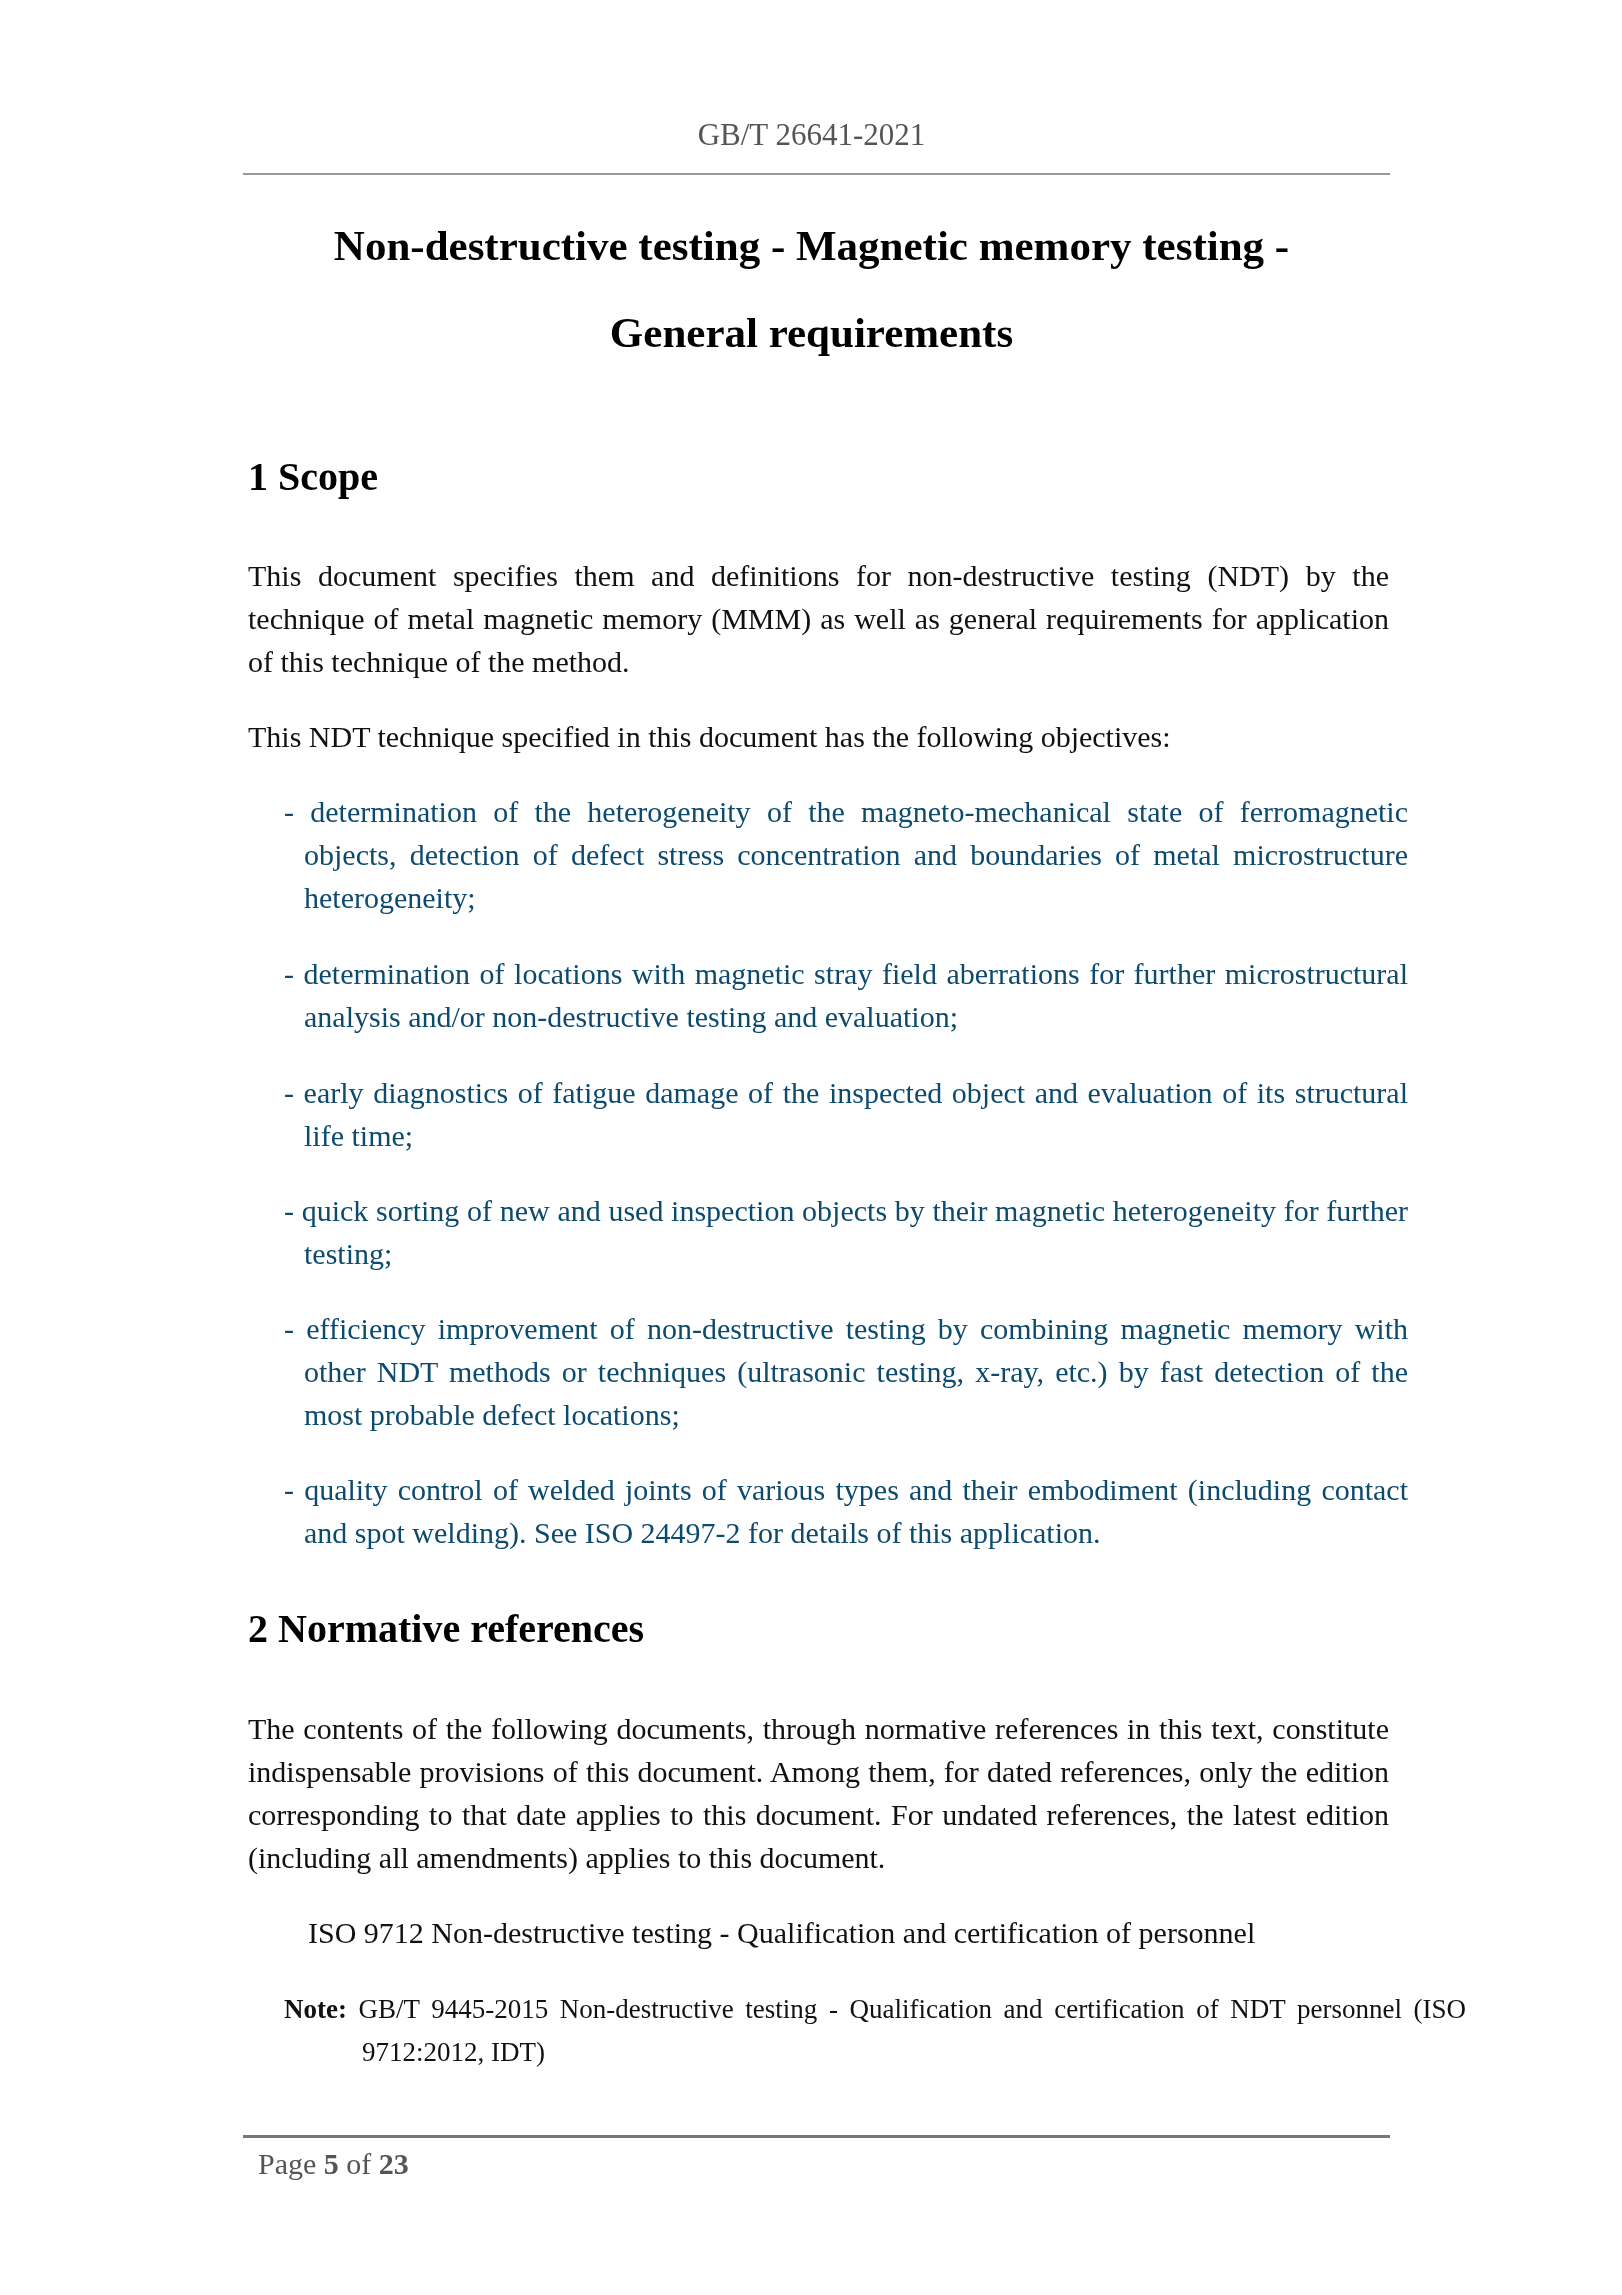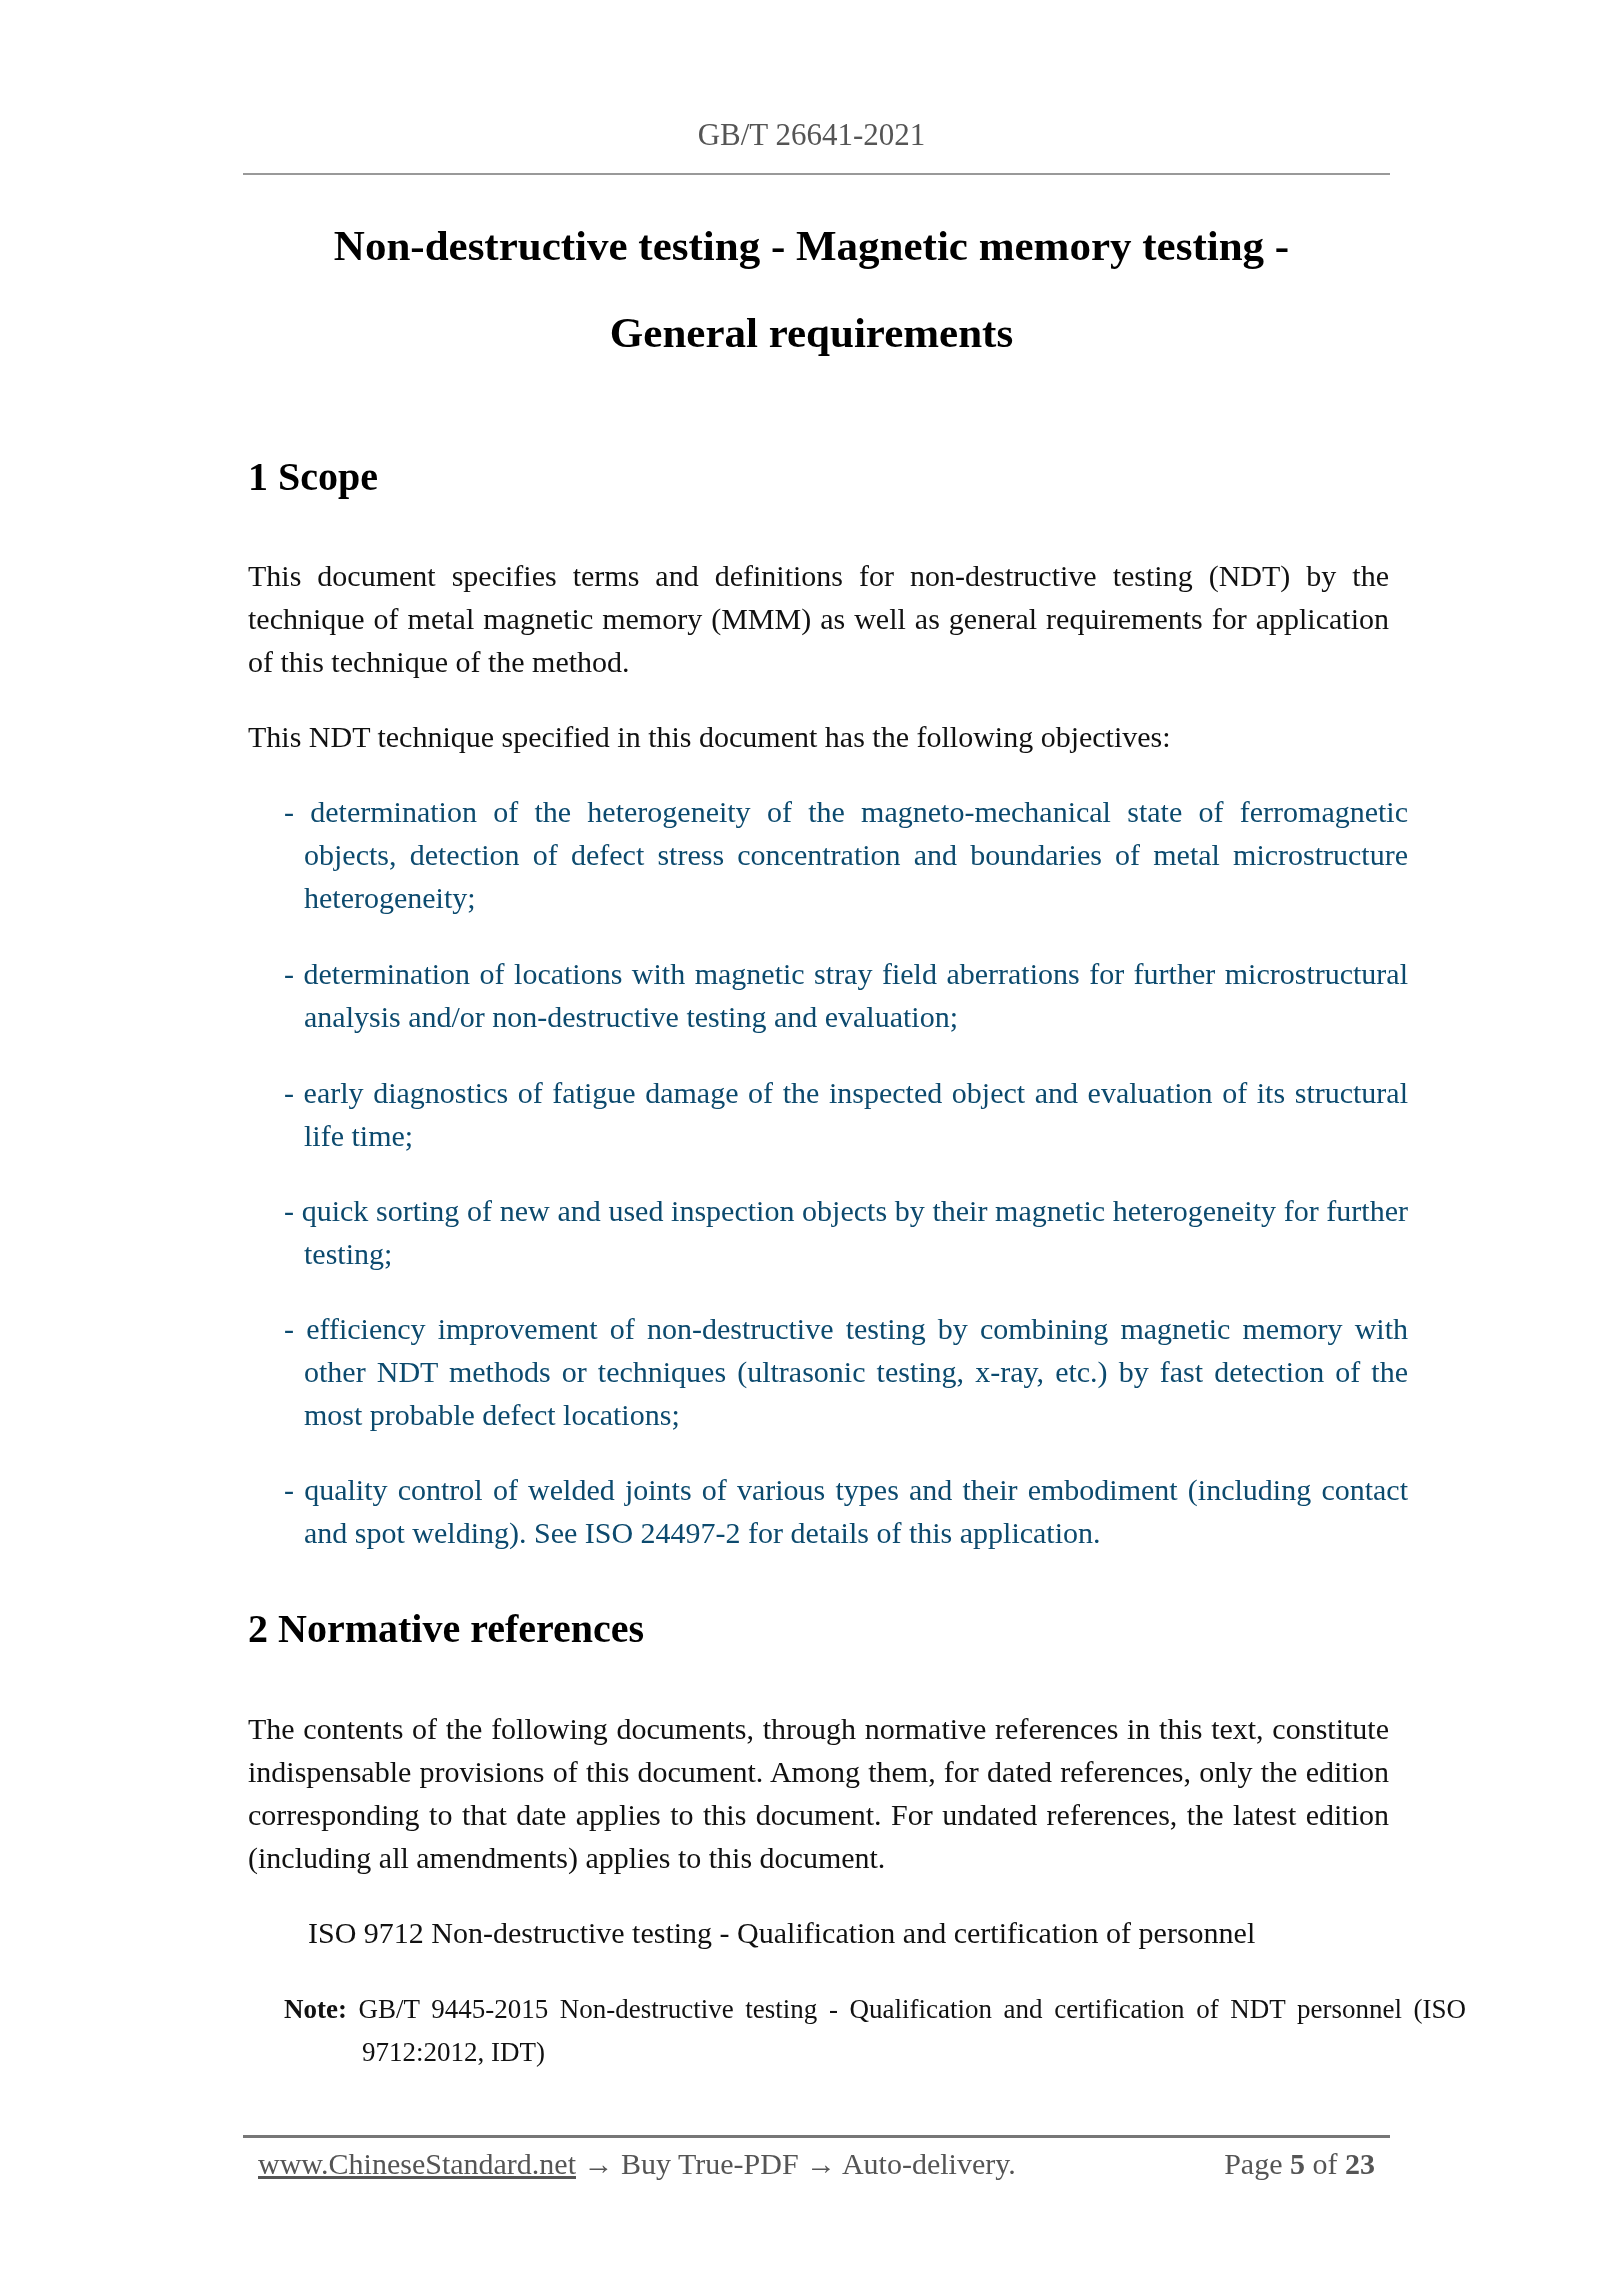--- a/index.html
+++ b/index.html
@@ -22,48 +22,41 @@
 <body>
 
 <div class="abs hdr">GB/T 26641-2021</div>
 <div class="abs rule" style="top:173px"></div>
 
 <div class="abs title" style="top:213px">Non-destructive testing - Magnetic memory testing -</div>
 <div class="abs title" style="top:300px">General requirements</div>
 
 <div class="abs h1" style="top:453px">1 Scope</div>
 
-<div class="abs para" style="top:554px">This document specifies terms and definitions for non-destructive testing (NDT) by the technique of metal magnetic memory (MMM) as well as general requirements for application of this technique of the method.</div>
+<div class="abs para" style="top:554px">This document specifies them and definitions for non-destructive testing (NDT) by the technique of metal magnetic memory (MMM) as well as general requirements for application of this technique of the method.</div>
 <div class="abs para" style="top:715px">This NDT technique specified in this document has the following objectives:</div>
 
 <div class="abs bullet" style="top:790px">- determination of the heterogeneity of the magneto-mechanical state of ferromagnetic objects, detection of defect stress concentration and boundaries of metal microstructure heterogeneity;</div>
 <div class="abs bullet" style="top:952px">- determination of locations with magnetic stray field aberrations for further microstructural analysis and/or non-destructive testing and evaluation;</div>
 <div class="abs bullet" style="top:1071px">- early diagnostics of fatigue damage of the inspected object and evaluation of its structural life time;</div>
 <div class="abs bullet" style="top:1189px">- quick sorting of new and used inspection objects by their magnetic heterogeneity for further testing;</div>
 <div class="abs bullet" style="top:1307px">- efficiency improvement of non-destructive testing by combining magnetic memory with other NDT methods or techniques (ultrasonic testing, x-ray, etc.) by fast detection of the most probable defect locations;</div>
 <div class="abs bullet" style="top:1468px">- quality control of welded joints of various types and their embodiment (including contact and spot welding). See ISO 24497-2 for details of this application.</div>
 
 <div class="abs h1" style="top:1605px">2 Normative references</div>
 
 <div class="abs para" style="top:1707px">The contents of the following documents, through normative references in this text, constitute indispensable provisions of this document. Among them, for dated references, only the edition corresponding to that date applies to this document. For undated references, the latest edition (including all amendments) applies to this document.</div>
 
 <div class="abs ref" style="top:1916px">ISO 9712 Non-destructive testing - Qualification and certification of personnel</div>
 
 <div class="abs note" style="top:1988px"><b>Note:</b> <span>GB/T 9445-2015 Non-destructive testing - Qualification and certification of NDT personnel (ISO 9712:2012, IDT)</span></div>
 
 <div class="abs rule" style="top:2135px;background:#777;height:2.5px"></div>
 
 <div class="abs footer" style="top:2147px">
-  <span>
-    <a>www.ChineseStandard.net</a>
-    <span>→</span>
-    <span>Buy True-PDF</span>
-    <span>→</span>
-    <span>Auto-delivery.</span>
-  </span>
   <span class="pg">
     <span>Page</span>
     <b>5</b>
     <span>of</span>
     <b>23</b>
   </span>
 </div>
 
 
 </body></html>

